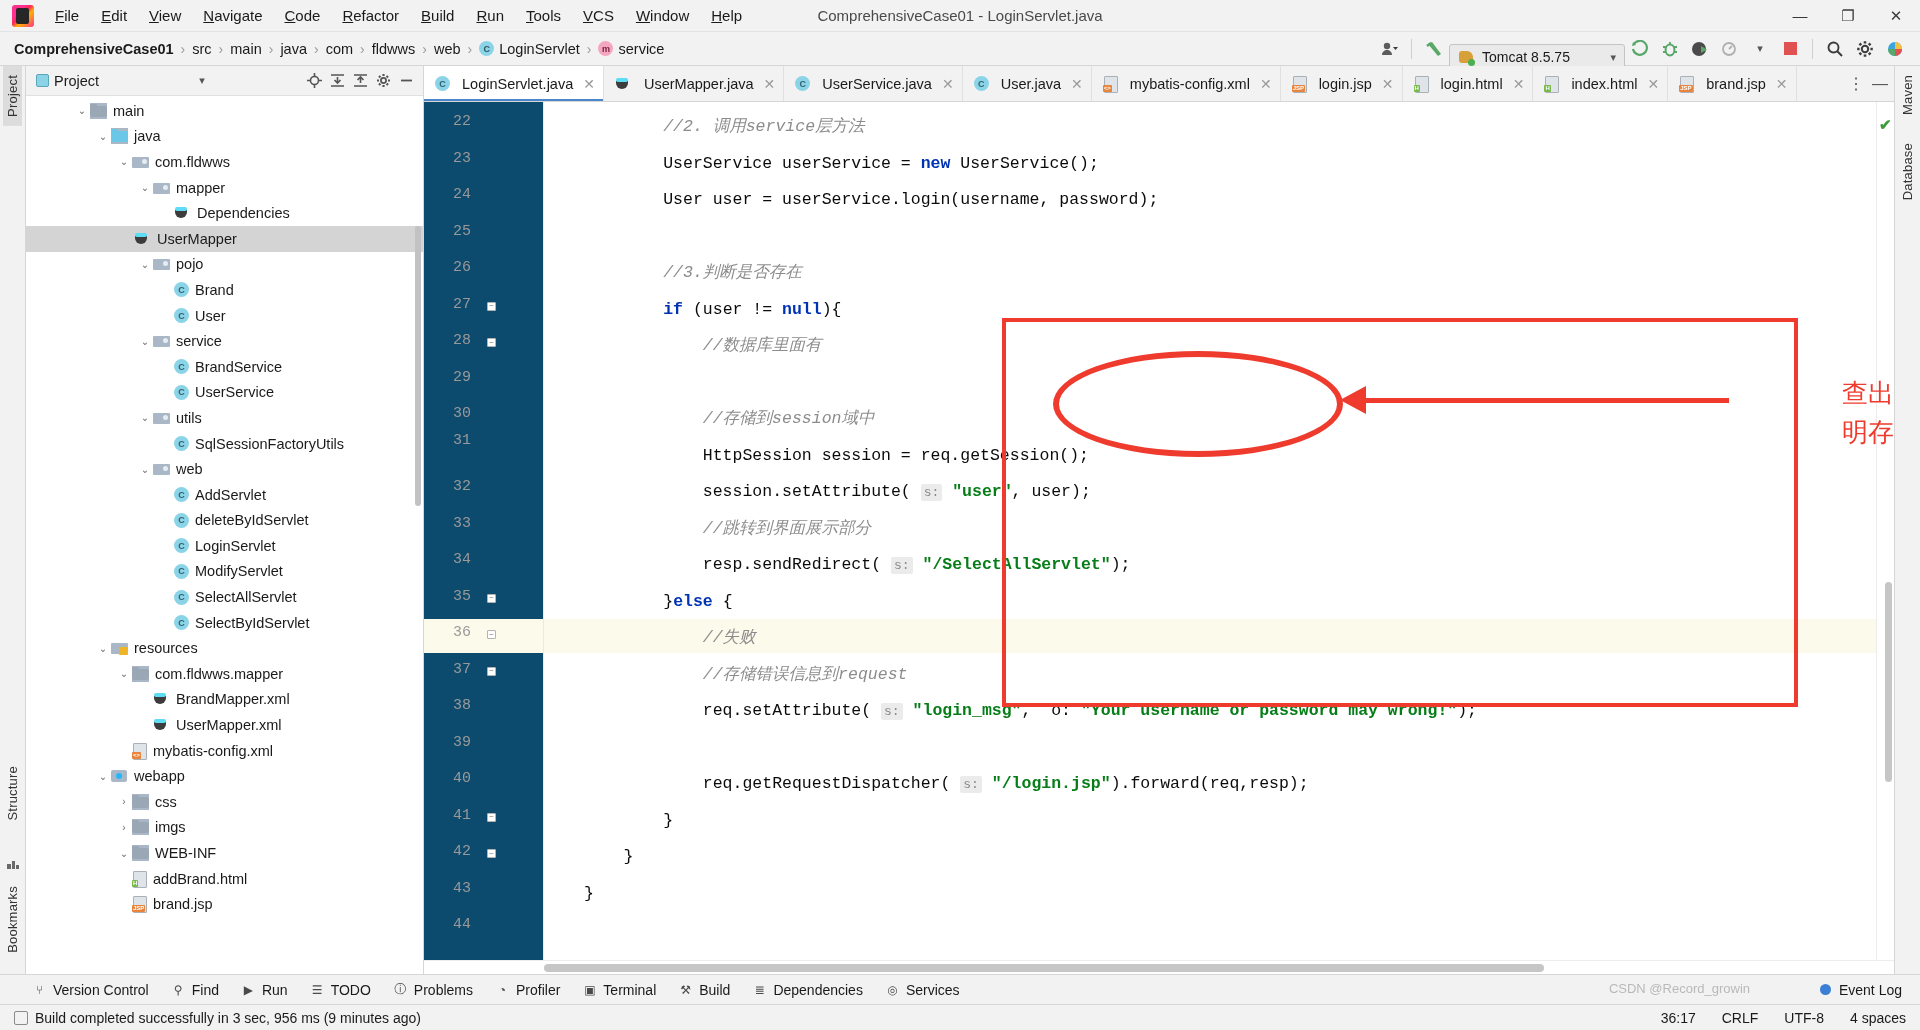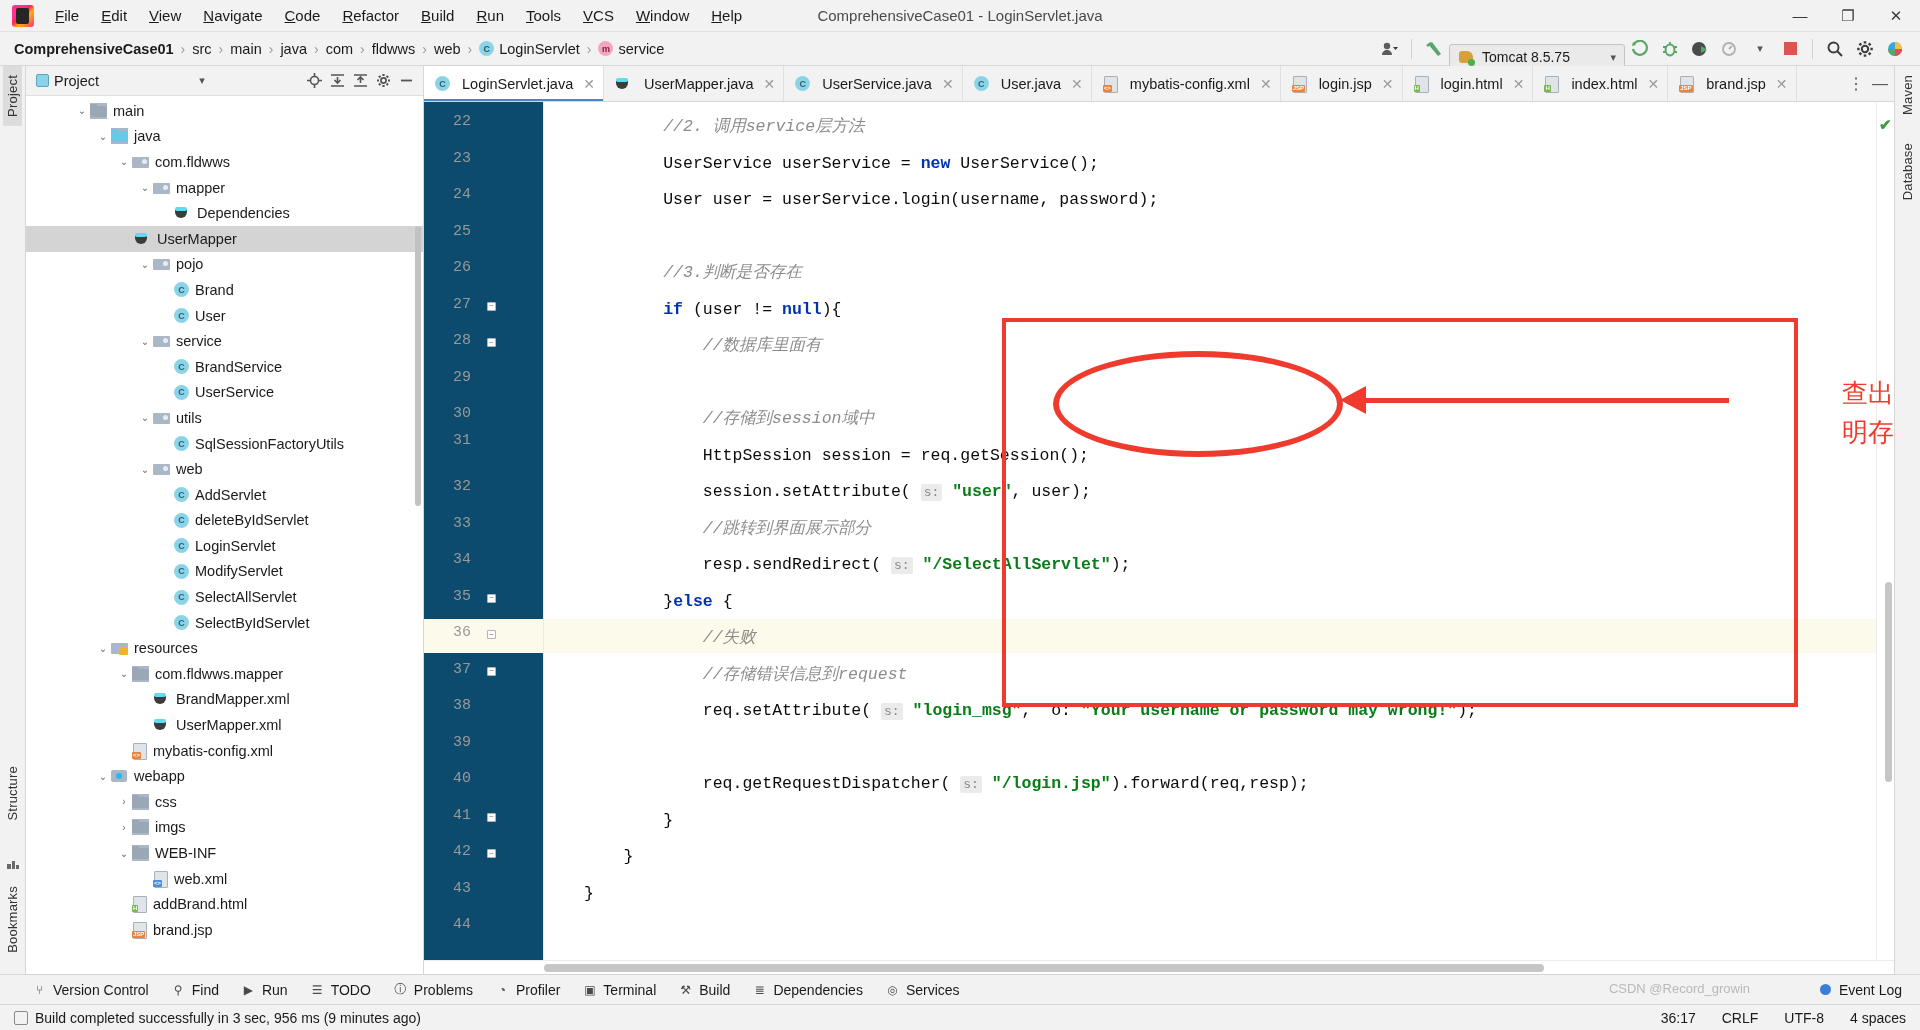--- a/index.html
+++ b/index.html
@@ -598,27 +598,20 @@
           </div>
           <div class="node" style="padding-left: 90px;">
             <span class="arrow">›</span>
             <span class="ic ic-folder"></span>
             <span>imgs</span>
           </div>
           <div class="node" style="padding-left: 90px;">
             <span class="arrow">⌄</span>
             <span class="ic ic-folder"></span>
             <span>WEB-INF</span>
-          </div>
-          <div class="node" style="padding-left: 111px;">
-            <span class="arrow none"></span>
-            <span class="ic-file">
-              <span class="tag web">&lt;&gt;</span>
-            </span>
-            <span>web.xml</span>
           </div>
           <div class="node" style="padding-left: 90px;">
             <span class="arrow none"></span>
             <span class="ic-file">
               <span class="tag html">H</span>
             </span>
             <span>addBrand.html</span>
           </div>
           <div class="node" style="padding-left: 90px;">
             <span class="arrow none"></span>

